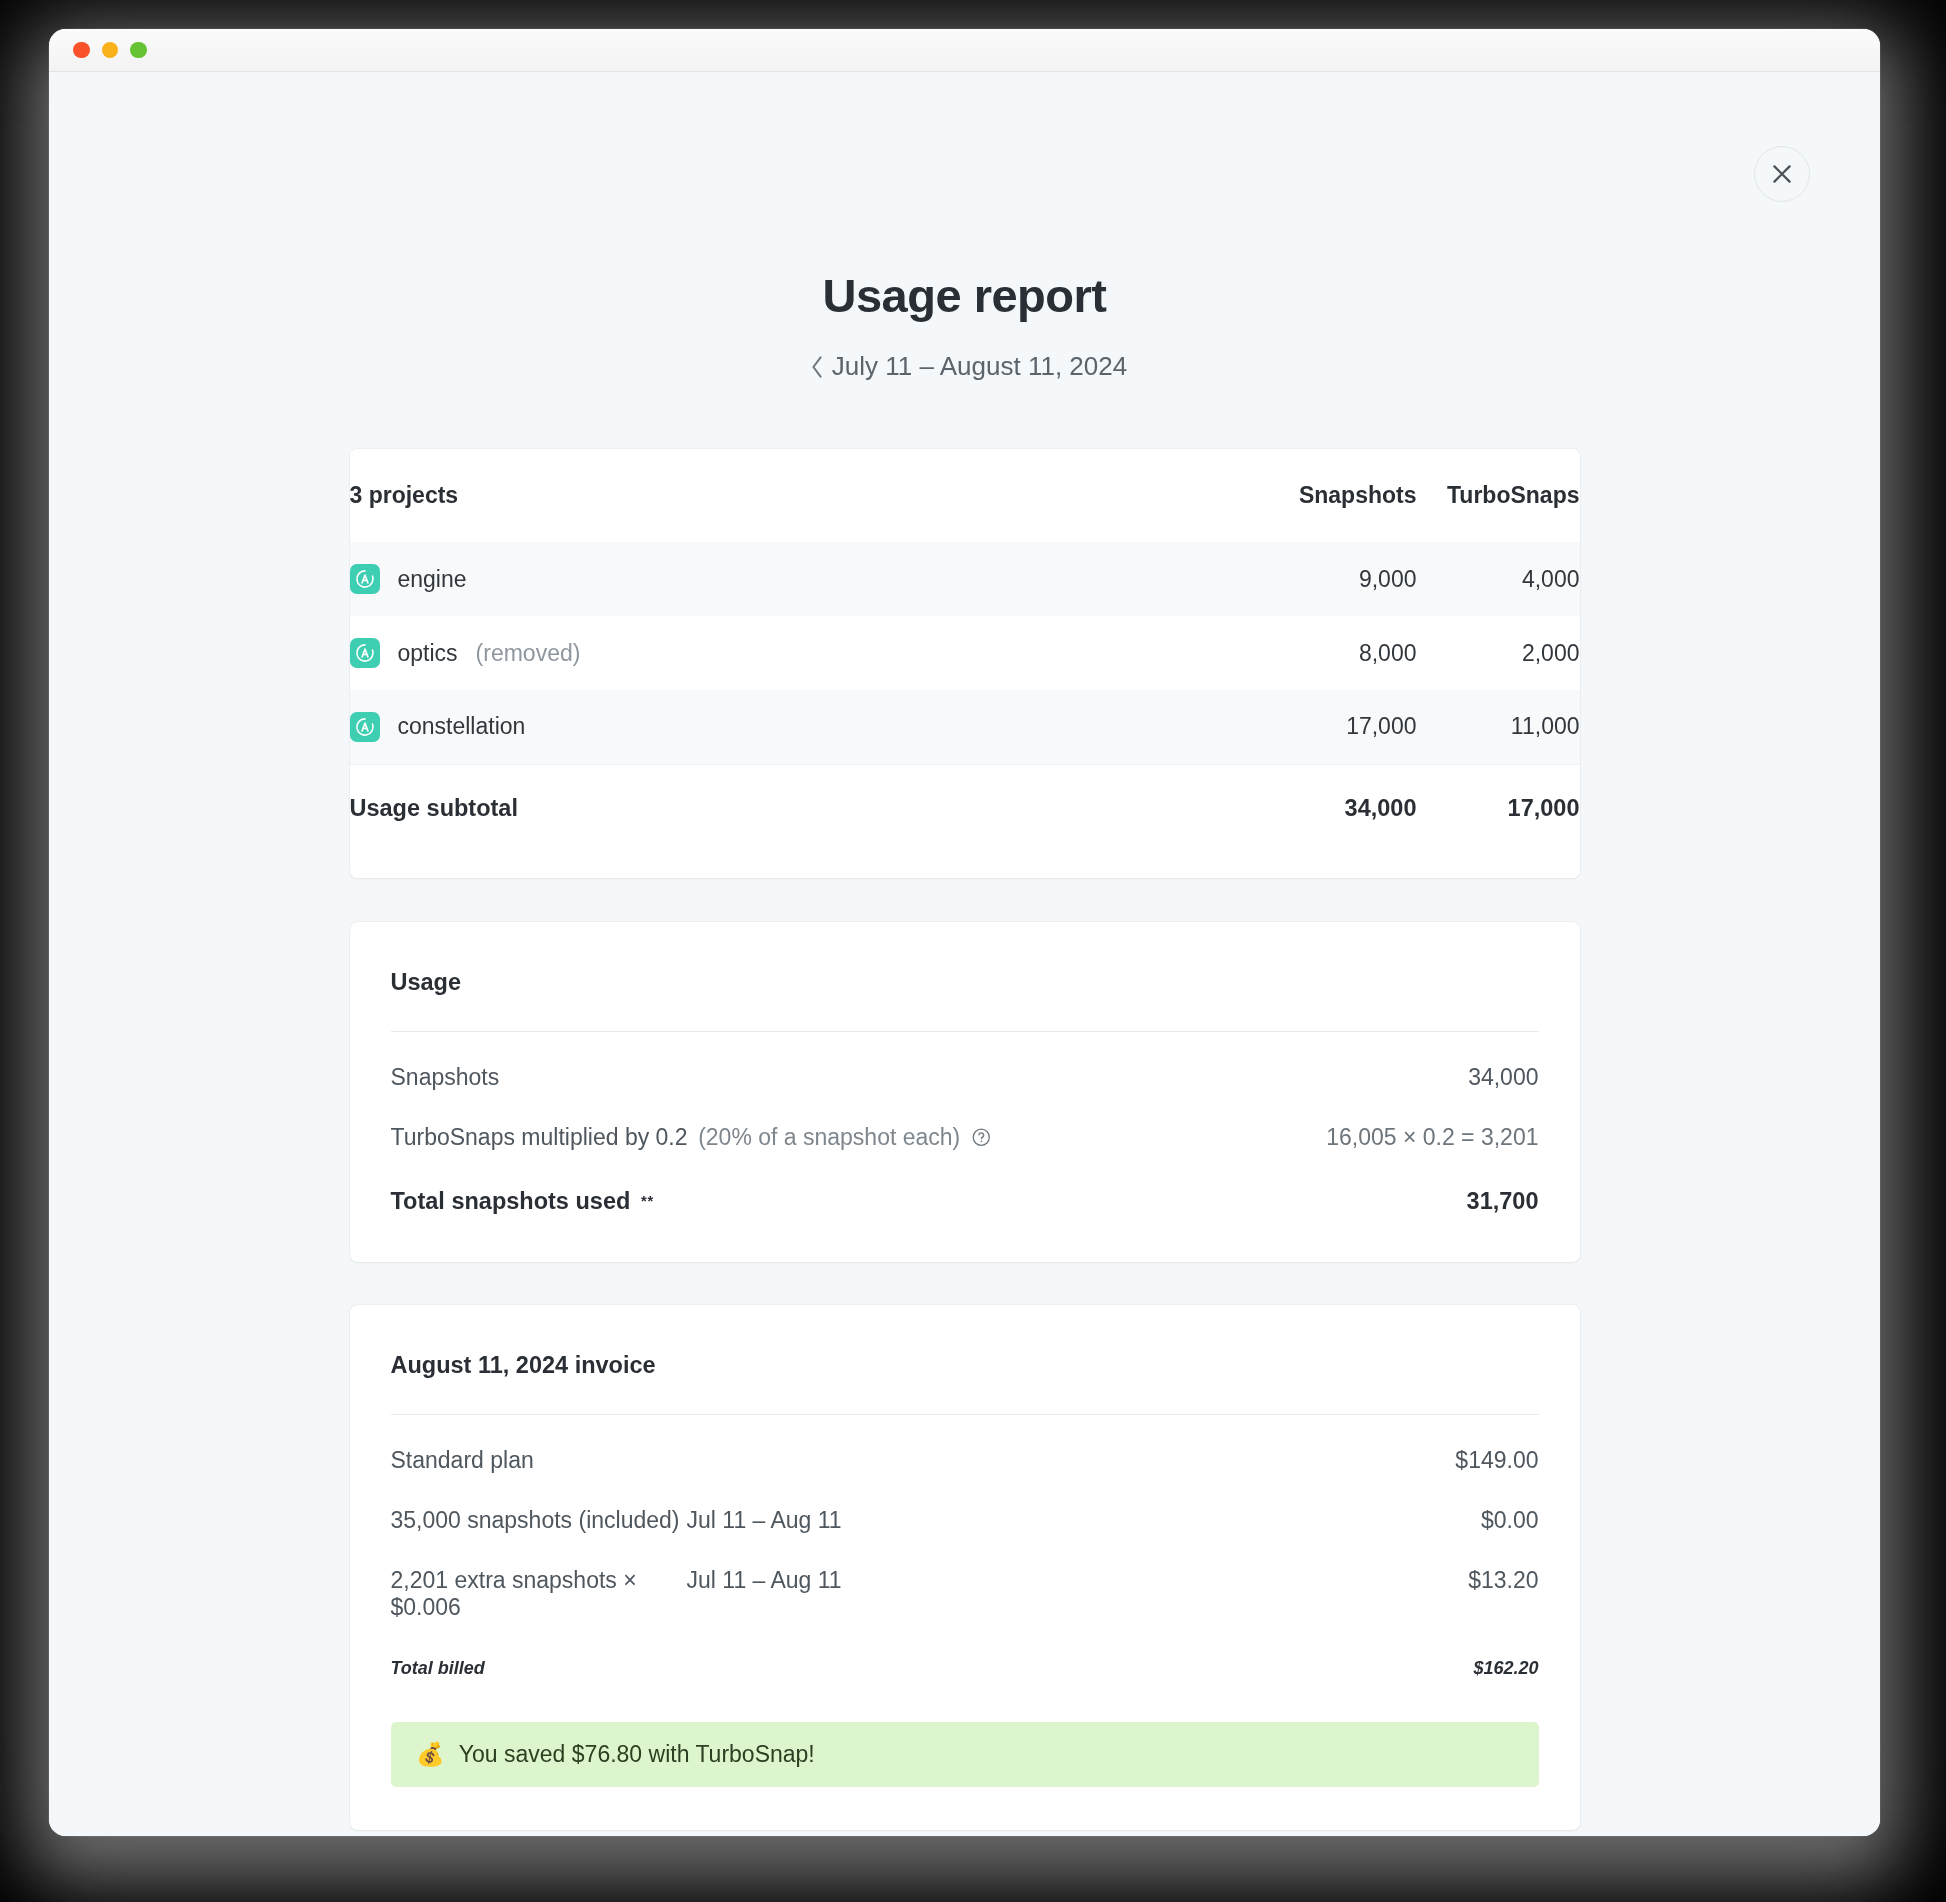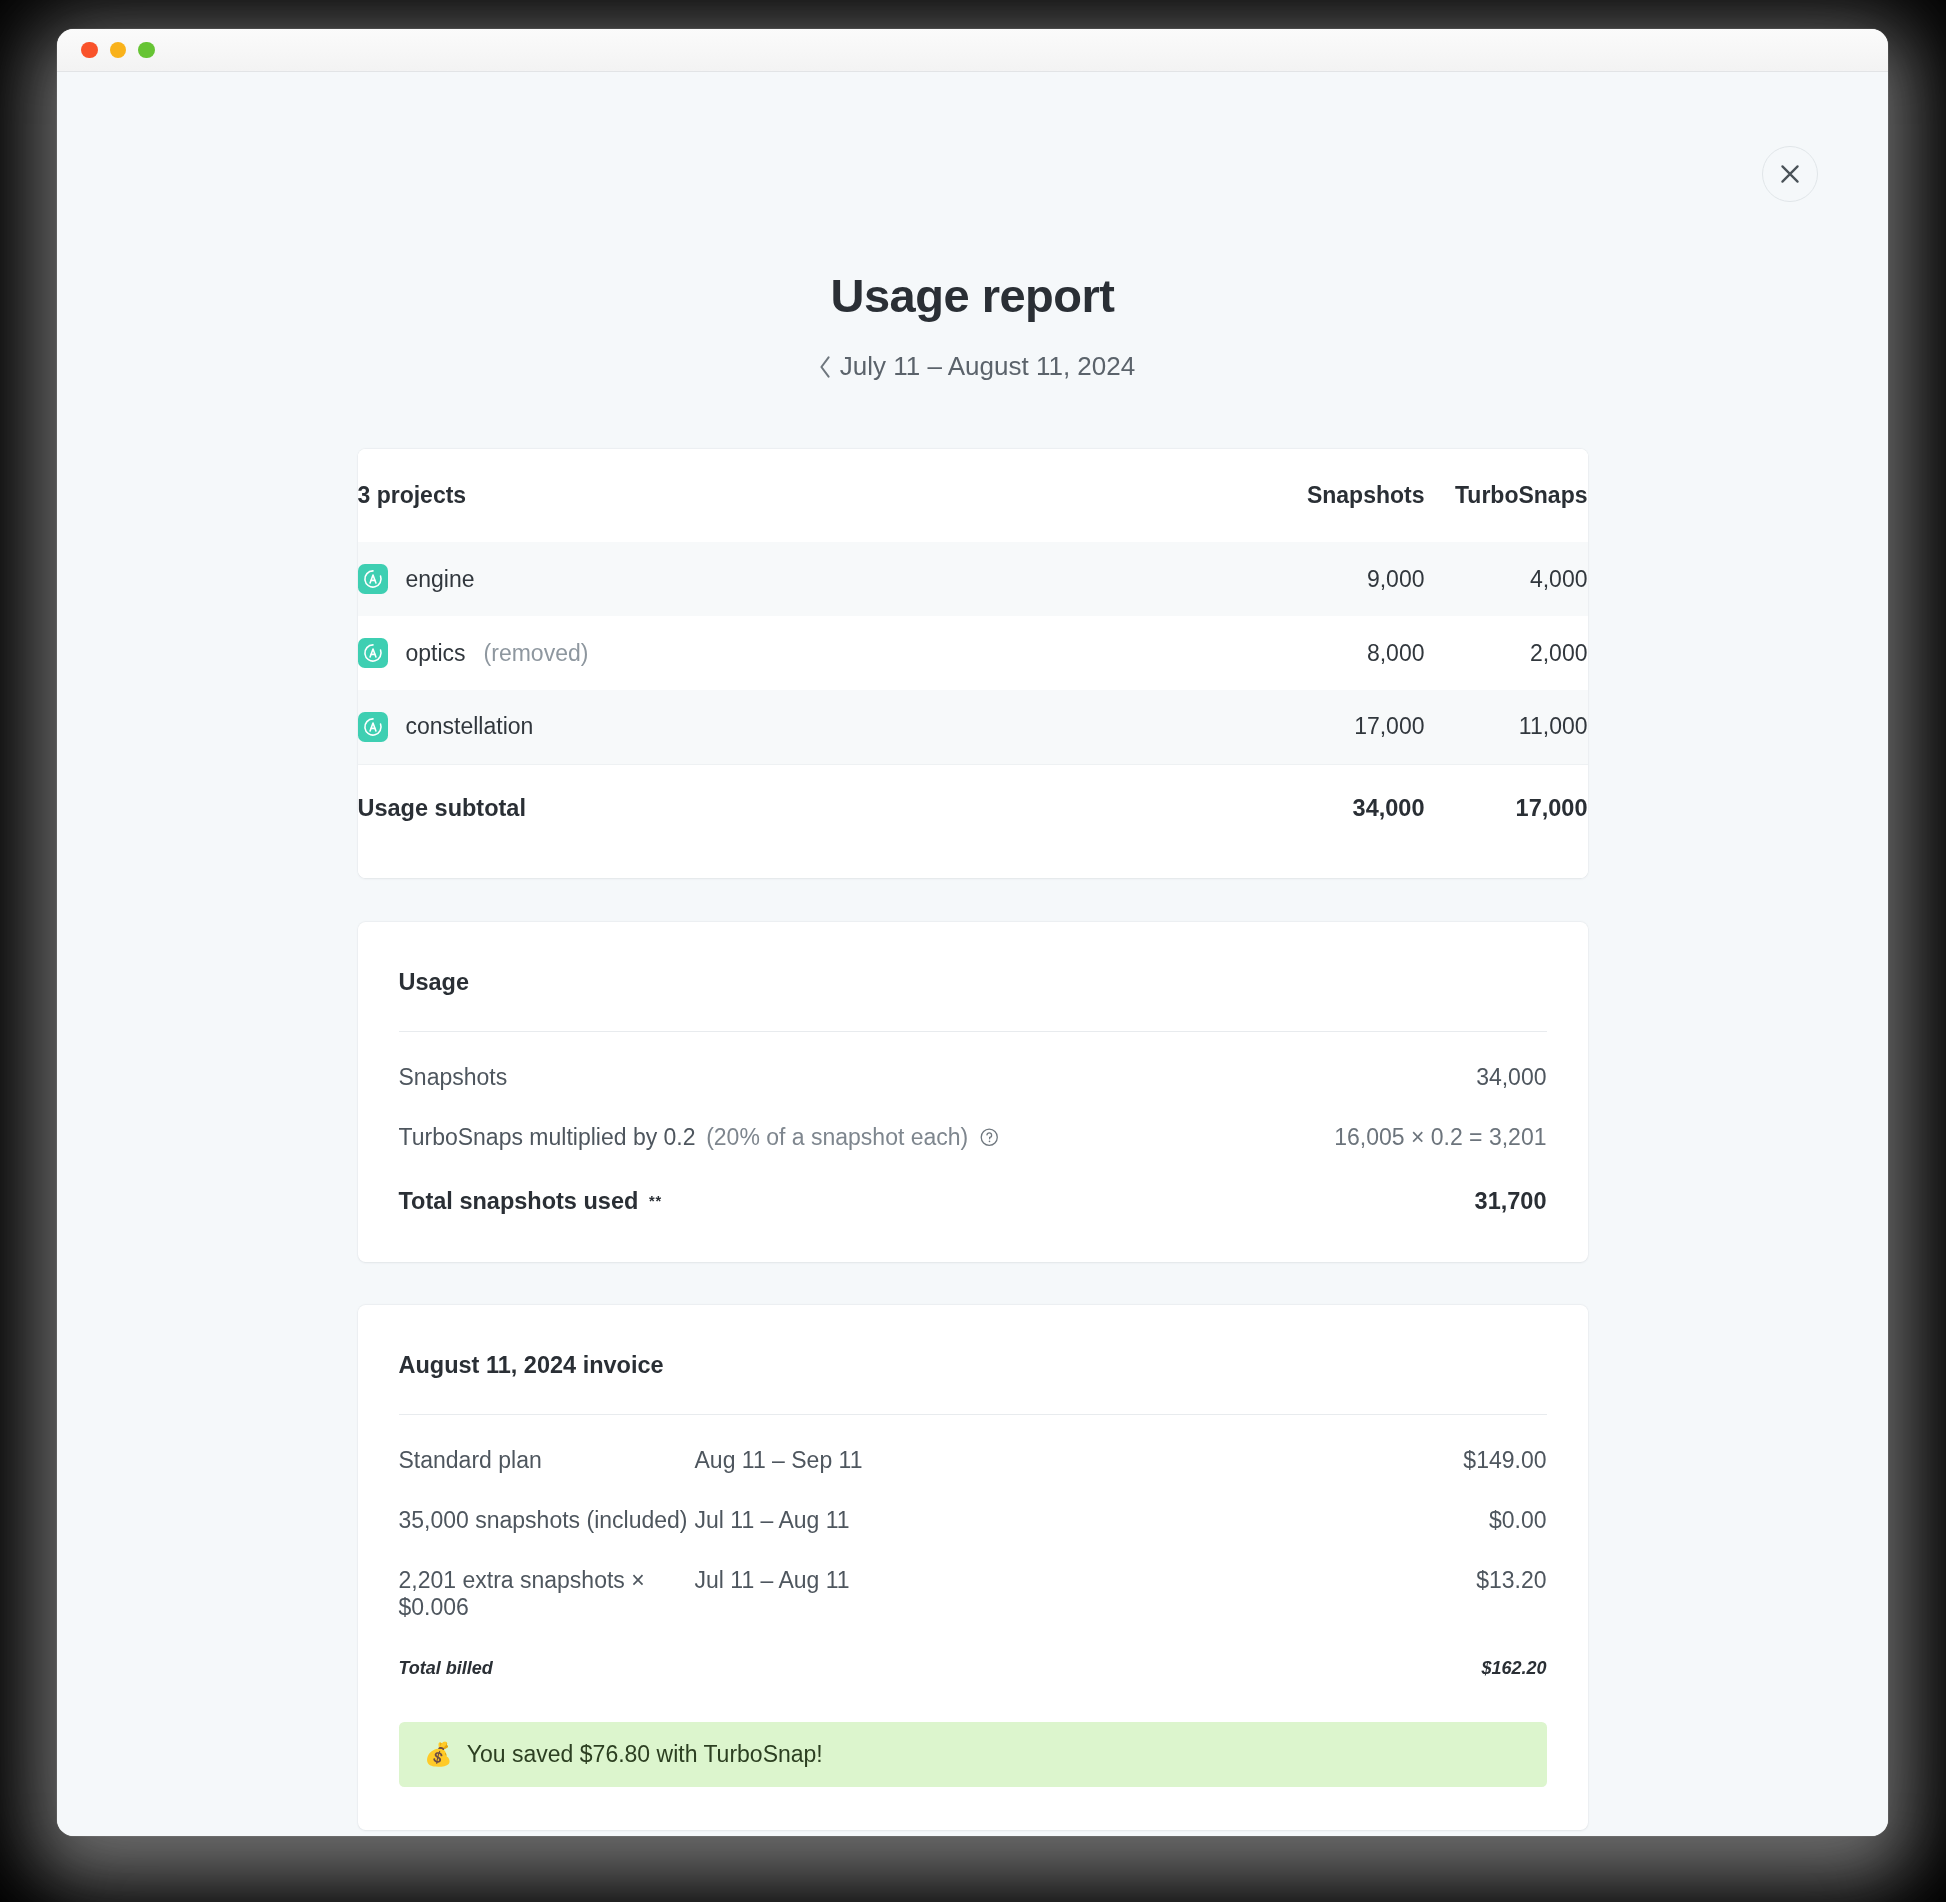--- a/index.html
+++ b/index.html
@@ -8,21 +8,21 @@
     width: 1946px;
     height: 1902px;
     background: #000000;
     font-family: "Liberation Sans", sans-serif;
     overflow: hidden;
   }
 
   
   #window-shell {
     position: absolute;
-    left: 57px;
+    left: 49px;
     top: 29px;
     width: 1831px;
     height: 1807px;
     border-radius: 16.7px;
     background: #ffffff;
     overflow: hidden;
     box-shadow:
       0 0 0 0.8px rgba(255,255,255,0.10),
       0 26px 68px 20px rgba(255,255,255,0.34),
       0 0 106px 38px rgba(255,255,255,0.14);
@@ -353,21 +353,20 @@
       </div>
     </div>
 
     <div class="card" id="invoice-card">
       <div class="sect-title">August 11, 2024 invoice</div>
       <div class="divider"></div>
       <div class="rows">
 
         <div class="inv-line first">
           <span class="desc">Standard plan</span>
-          <span class="period">Aug 11 – Sep 11</span>
           <span class="amt">$149.00</span>
         </div>
 
         <div class="inv-line">
           <span class="desc">35,000 snapshots (included)</span>
           <span class="period">Jul 11 – Aug 11</span>
           <span class="amt">$0.00</span>
         </div>
 
         <div class="inv-line">

